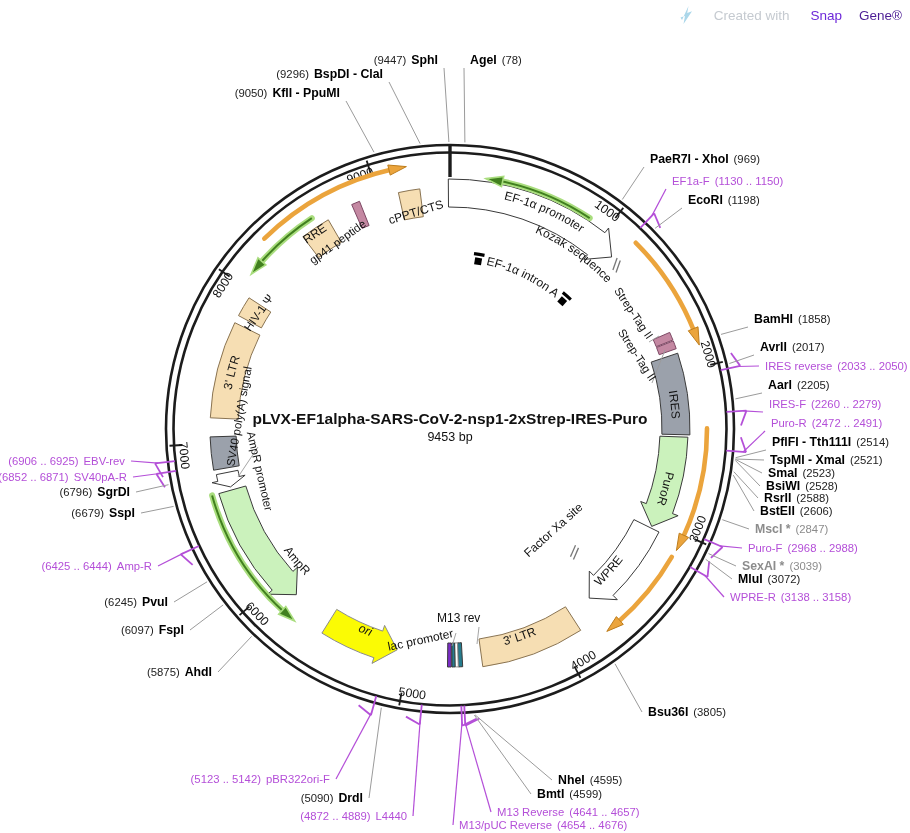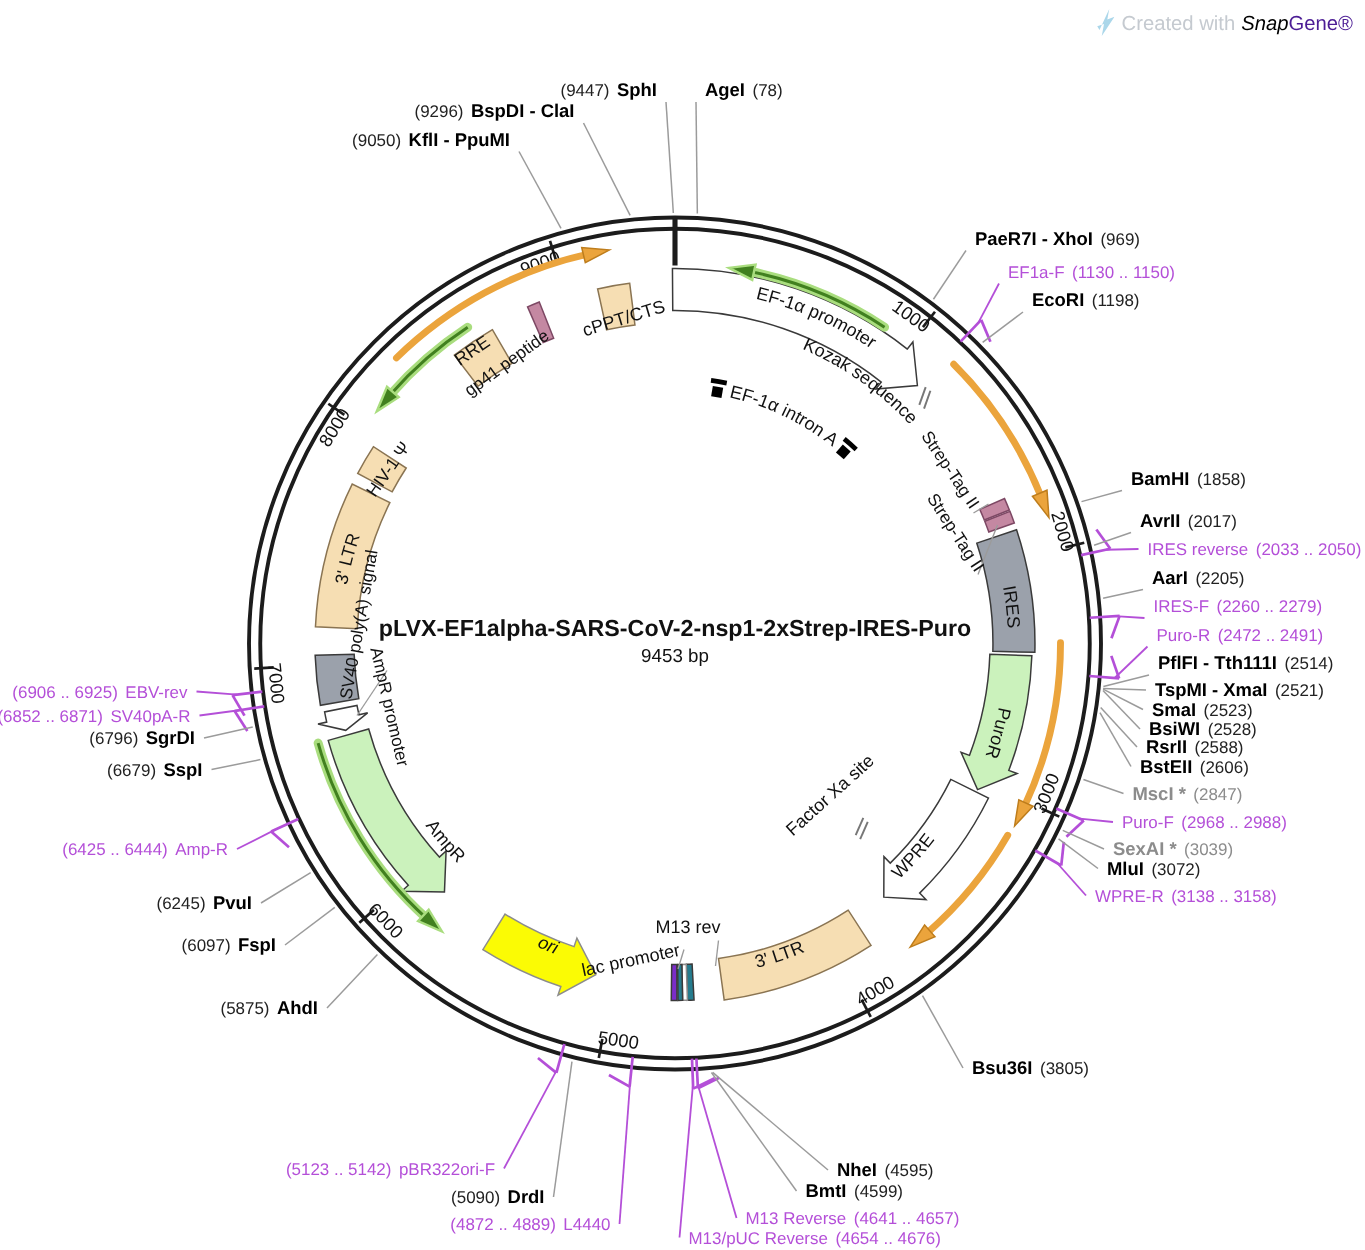--- a/index.html
+++ b/index.html
@@ -1,22 +1,22 @@
 <!DOCTYPE html>
 <html><head>
 <meta charset="utf-8">
 <style>
   html,body{margin:0;padding:0;background:#fff;}
   .stage{position:relative;width:910px;height:833px;background:#fff;overflow:hidden;
          font-family:"Liberation Sans",sans-serif;}
   .watermark{position:absolute;top:6px;right:8px;display:flex;align-items:center;
-             font-size:13.5px;color:#C5CAD0;z-index:5;}
+             font-size:13.5px;color:#C5CAD0;z-index:5;gap:17px;}
   .watermark .wm-icon{margin-right:5px;}
   .watermark .wm-created{margin-right:4px;color:#C5CAD0;}
-  .watermark .wm-snap{color:#000000;font-style:italic;}
+  .watermark .wm-snap{color:#6d28d9;}
   .watermark .wm-gene{color:#4c1d95;}
   svg text{font-family:"Liberation Sans",sans-serif;}
 </style>
 </head>
 <body>
 
 <div class="stage">
   <div class="watermark">
     <svg class="wm-icon" width="13" height="18" viewBox="0 0 13 18">
       <polygon points="3,14 9.5,0 8.2,7 13,5.2 4.5,18 6,10 1.5,11.5" fill="#ABD7EA"></polygon>

